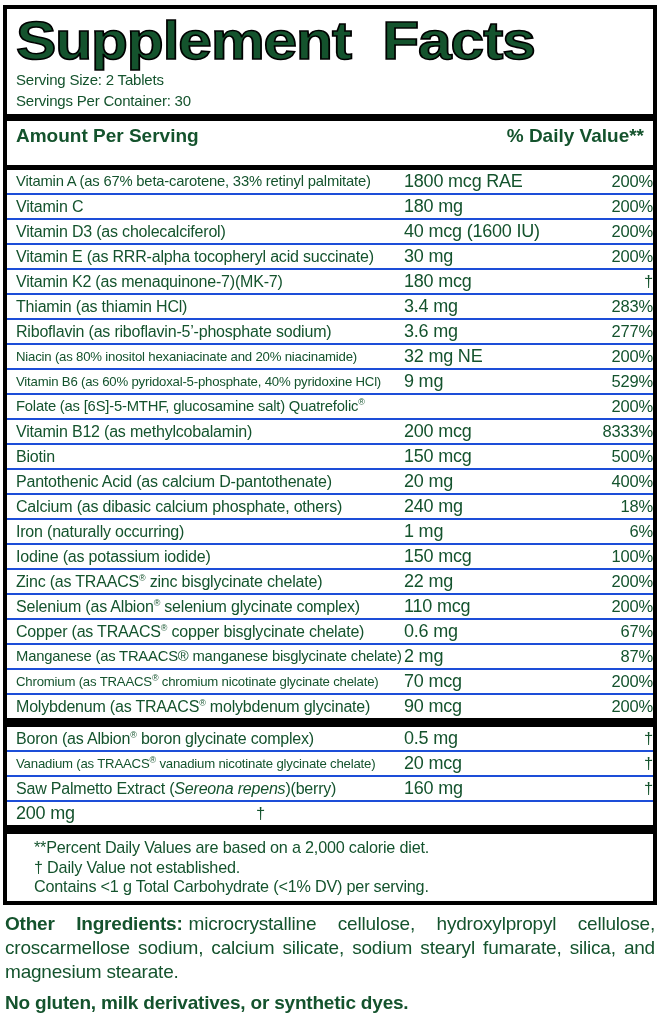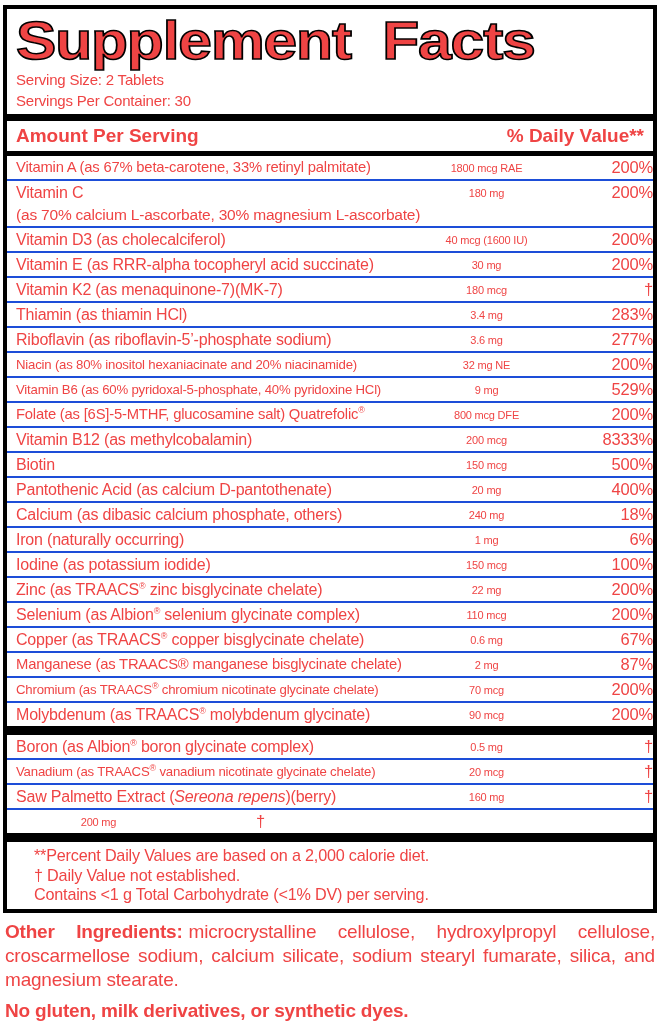--- a/index.html
+++ b/index.html
@@ -1,35 +1,35 @@
 <!DOCTYPE html>
 <html><head>
 <meta charset="utf-8">
 <style>
   html,body{margin:0;padding:0;background:#fff;}
   .page{position:relative;width:661px;height:1024px;background:#fff;overflow:hidden;
-    font-family:"Liberation Sans","DejaVu Sans",sans-serif;color:#ef4444;}
+    font-family:"Liberation Sans","DejaVu Sans",sans-serif;color:#14532d;}
   .facts-box{margin:5px 4px 0 3px;border:4px solid #000;background:#fff;}
   .hd{padding:0 9px;}
   .title{font-weight:bold;font-size:54px;line-height:56px;margin:3px 0 1px;white-space:nowrap;
     letter-spacing:-1px;word-spacing:14px;transform:scaleX(1.12);transform-origin:left center;
     -webkit-text-stroke:1.6px #000;}
   .serv{font-size:15px;line-height:21px;letter-spacing:-0.2px;}
   .bar-lg{height:7px;background:#000;margin-top:3px;}
   .bar-md{height:5px;background:#000;}
   .aps{display:flex;justify-content:space-between;align-items:flex-end;font-weight:bold;
-    font-size:19px;padding:4px 9px 4px;text-align:center;}
+    font-size:19px;padding:4px 9px 18px;text-align:center;}
   .row{display:flex;flex-wrap:wrap;align-items:center;border-bottom:2px solid #1d4ed8;
     padding-left:9px;min-height:23px;}
   .row.no-border{border-bottom:none;}
   .name{flex:1 1 0;min-width:0;white-space:nowrap;font-size:16px;letter-spacing:-0.2px;line-height:23px;}
   .name.sz2{font-size:14.8px;}
   .name.sz3{font-size:13.2px;}
   .name sup{font-size:9px;line-height:0;vertical-align:super;}
-  .amt{flex:0 0 165px;text-align:center;font-size:11px;letter-spacing:-0.2px;white-space:nowrap;}
+  .amt{flex:0 0 165px;font-size:18px;letter-spacing:-0.2px;white-space:nowrap;}
   .dv{flex:0 0 84px;text-align:right;font-size:16.5px;letter-spacing:-0.2px;box-sizing:border-box;}
   .name2{flex:0 0 100%;font-size:15.5px;letter-spacing:-0.2px;line-height:21px;padding-bottom:1px;white-space:nowrap;}
   .thickbar{height:9px;background:#000;}
   .footnotes{padding:4px 27px 4px;font-size:16.2px;line-height:19.5px;letter-spacing:-0.2px;}
   .below{margin:7px 6px 0 5px;}
   .oi{font-size:19px;line-height:24px;text-align:justify;letter-spacing:-0.2px;}
   .oi b{margin-right:6px;}
   .ng{font-weight:bold;font-size:19px;margin-top:8px;letter-spacing:-0.2px;}
   i{font-style:italic;}
 </style>
@@ -53,21 +53,20 @@
         <div class="row">
     <span class="name sz2">Vitamin A (as 67% beta-carotene, 33% retinyl palmitate)</span>
     <span class="amt">1800 mcg RAE</span>
     <span class="dv">200%</span>
 
   </div>
         <div class="row">
     <span class="name">Vitamin C</span>
     <span class="amt">180 mg</span>
     <span class="dv">200%</span>
-    <span class="name2">(as 70% calcium L-ascorbate, 30% magnesium L-ascorbate)</span>
   </div>
         <div class="row">
     <span class="name">Vitamin D3 (as cholecalciferol)</span>
     <span class="amt">40 mcg (1600 IU)</span>
     <span class="dv">200%</span>
 
   </div>
         <div class="row">
     <span class="name">Vitamin E (as RRR-alpha tocopheryl acid succinate)</span>
     <span class="amt">30 mg</span>
@@ -99,21 +98,20 @@
 
   </div>
         <div class="row">
     <span class="name sz3">Vitamin B6 (as 60% pyridoxal-5-phosphate, 40% pyridoxine HCl)</span>
     <span class="amt">9 mg</span>
     <span class="dv">529%</span>
 
   </div>
         <div class="row">
     <span class="name sz2">Folate (as [6S]-5-MTHF, glucosamine salt) Quatrefolic<sup>®</sup></span>
-    <span class="amt">800 mcg DFE</span>
     <span class="dv">200%</span>
 
   </div>
         <div class="row">
     <span class="name">Vitamin B12 (as methylcobalamin)</span>
     <span class="amt">200 mcg</span>
     <span class="dv">8333%</span>
 
   </div>
         <div class="row">

